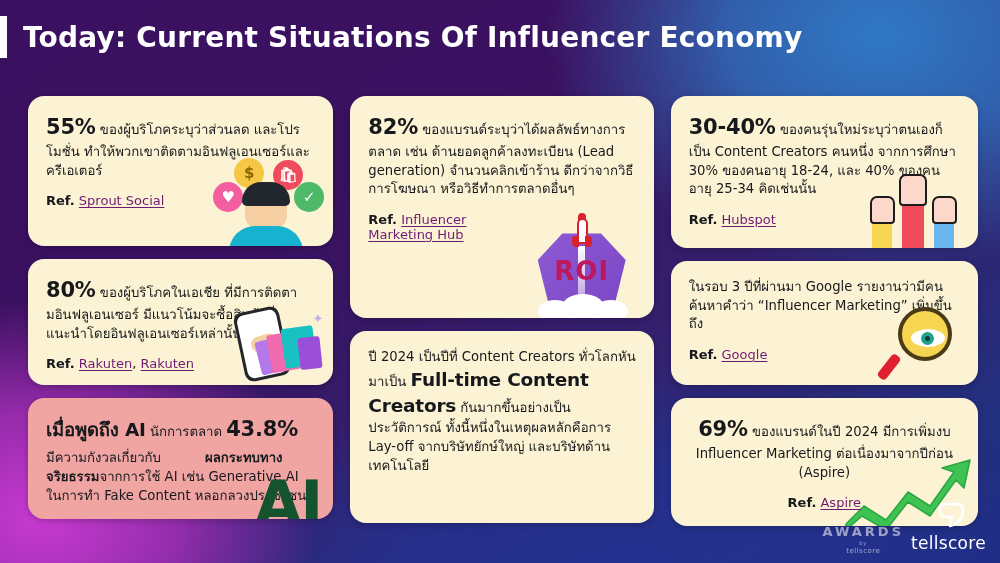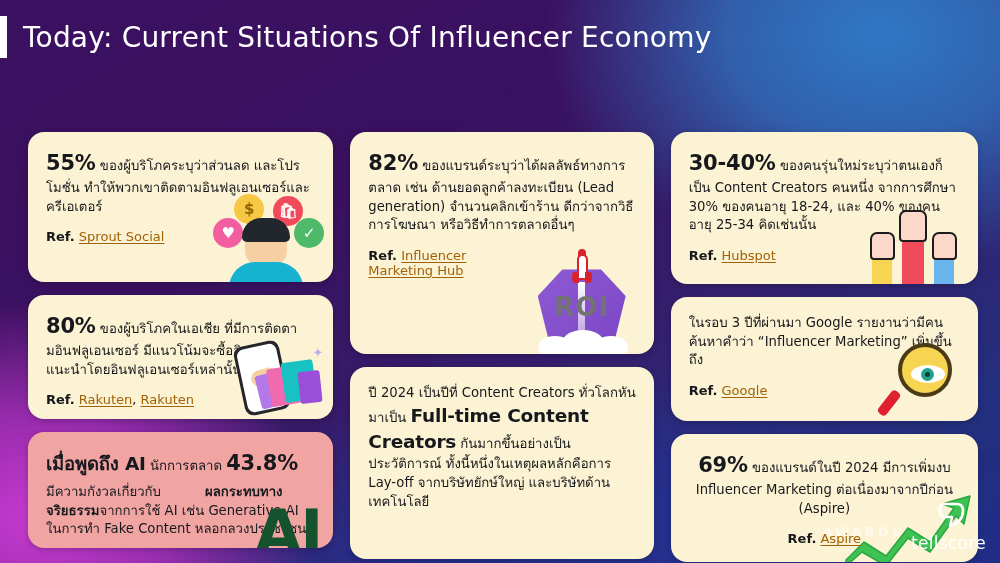--- a/index.html
+++ b/index.html
@@ -23,29 +23,29 @@
   .header {
     position: absolute; left: 0; top: 14px; right: 0; height: 46px;
     display: flex; align-items: center;
   }
   .title-bar {
     width: 7px; height: 42px; background: #ffffff; margin-right: 16px; flex: 0 0 auto;
   }
   .title-text {
     color: #ffffff;
     font-size: 28px;
-    font-weight: normal;
+    font-weight: bold;
     letter-spacing: 0.2px;
     white-space: nowrap;
   }
 
   
   .board {
     position: absolute; left: 28px; right: 22px; top: 96px; bottom: 22px;
-    display: flex; gap: 17px; margin-top: 36px;
+    display: flex; gap: 17px;
   }
   .col { display: flex; flex-direction: column; gap: 13px; }
   .col-left   { width: 310px; }
   .col-mid    { width: 308px; }
   .col-right  { width: 312px; }
 
   .card {
     position: relative;
     background: #fcf3d4;
     border-radius: 16px;
@@ -57,21 +57,21 @@
   .card.pink { background: #f0a5a3; }
 
   .txt { font-size: 13.2px; line-height: 1.42; }
   .stat { font-size: 21px; font-weight: bold; letter-spacing: -0.2px; }
   .b { font-weight: bold; padding-left: 44px; }
   .big-in { font-size: 18.5px; font-weight: bold; letter-spacing: -0.2px; }
 
   .ref { margin-top: 13px; font-size: 13px; color: #17181c; position: relative; z-index: 4; }
   .ref .lbl { font-weight: bold; }
   .ref a, .ref .lnk {
-    color: #a16207; text-decoration: underline; text-underline-offset: 2px;
+    color: #701a75; text-decoration: underline; text-underline-offset: 2px;
   }
 
   
   .c-55  { min-height: 150px; }
   .c-80  { min-height: 124px; }
   .c-ai  { min-height: 116px; }
   .c-82  { min-height: 222px; }
   .c-2024{ min-height: 192px; }
   .c-3040{ min-height: 152px; }
   .c-1500{ min-height: 124px; }
@@ -126,21 +126,21 @@
 
   
   .roi-art { right: 14px; bottom: -8px; width: 110px; height: 110px; }
   .roi-hex {
     position: absolute; left: 8px; top: 16px; width: 88px; height: 80px;
     background: linear-gradient(135deg, #8e5ad4 0%, #7a46c4 100%);
     clip-path: polygon(28% 2%, 72% 2%, 100% 35%, 88% 88%, 12% 88%, 0% 35%);
   }
   .roi-txt {
     position: absolute; left: 8px; top: 40px; width: 88px; text-align: center;
-    color: #737373; font-size: 26px; font-weight: bold; letter-spacing: 1px;
+    color: #be185d; font-size: 26px; font-weight: bold; letter-spacing: 1px;
   }
   .rocket { position: absolute; left: 44px; top: 2px; width: 16px; height: 34px; }
   .rkt-body {
     position: absolute; left: 3px; top: 0; width: 11px; height: 26px;
     background: #ffffff; border-radius: 6px 6px 2px 2px;
     border: 2px solid #d8222e; box-sizing: border-box;
   }
   .rkt-tip { position: absolute; left: 4px; top: -5px; width: 8px; height: 9px;
              background: #d8222e; border-radius: 4px 4px 0 0; }
   .rkt-fin-l { position: absolute; left: -2px; top: 18px; width: 7px; height: 11px;

